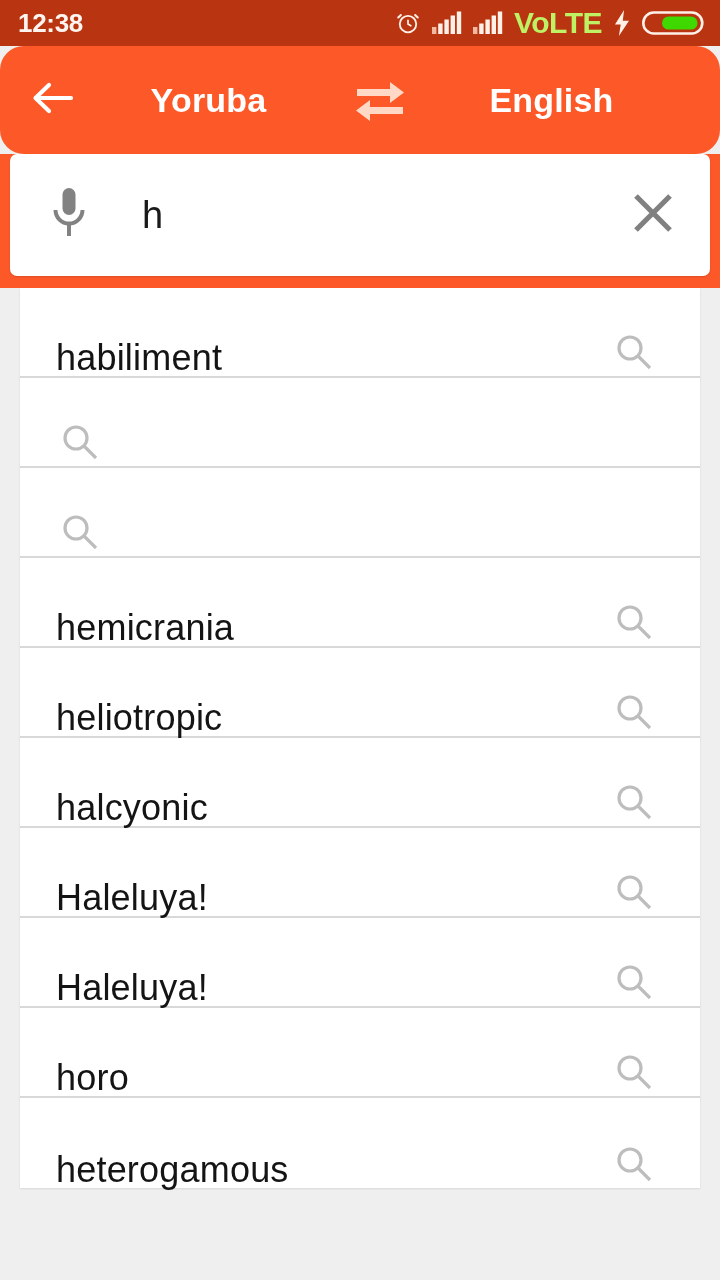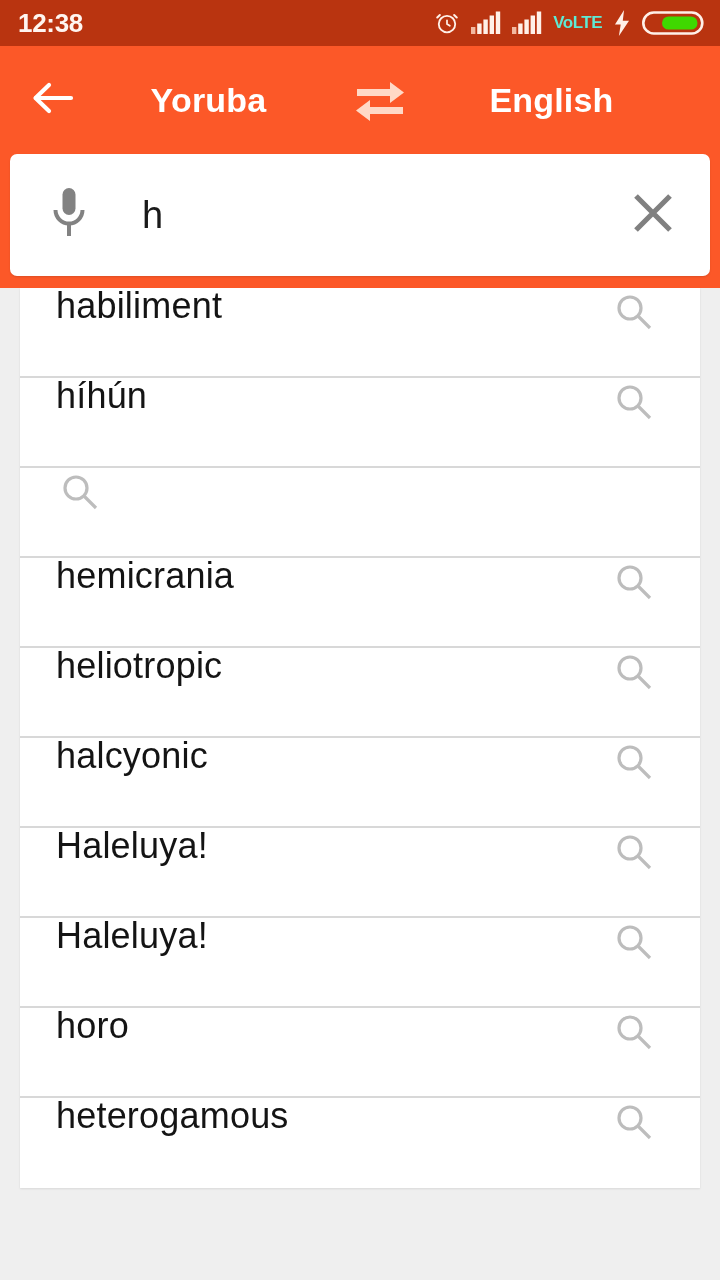--- a/index.html
+++ b/index.html
@@ -21,29 +21,30 @@
   }
   .status-time {
     font-size:26px; font-weight:bold; letter-spacing:-0.3px;
     line-height:1; color:#FFF5F0;
   }
   .status-right {
     margin-left:auto; display:flex; align-items:center; gap:11px;
   }
   .st-ico { display:flex; align-items:center; }
   .volte-text {
-    font-size:17px; font-weight:bold; letter-spacing:-0.5px;
-    color:#5eead4;
+    font-size:30px; font-weight:bold; letter-spacing:-0.5px;
+    color:#bef264;
   }
 
   
   .appbar {
     background:#FC5828; height:108px;
     display:flex; align-items:center;
     padding:0 28px 0 26px;
+    border-radius:24px;
   }
   .back-btn { width:52px; height:52px; display:flex; align-items:center; justify-content:center; flex:0 0 auto; }
   .lang-left {
     flex:1 1 0; text-align:center;
     font-size:34px; font-weight:bold; color:#FFFFFF;
     letter-spacing:0.2px;
     margin-left:-6px;
   }
   .swap-btn { width:70px; height:56px; display:flex; align-items:center; justify-content:center; flex:0 0 auto; }
   .lang-right {
@@ -68,21 +69,21 @@
   }
   .clear-btn { width:62px; height:62px; display:flex; align-items:center; justify-content:center; flex:0 0 auto; }
 
   
   .list-card {
     margin:0 20px 0 20px;
     background:#FFFFFF;
     box-shadow:0 1px 2px rgba(0,0,0,0.10);
   }
   .list-row {
-    height:90px; display:flex; align-items:flex-start;
+    height:90px; display:flex; align-items:flex-end;
     padding:0 42px 0 36px;
     border-bottom:2px solid #D8D8D8;
     background:#FFFFFF;
   }
   .list-row:last-child { border-bottom:none; }
   .row-label {
     font-size:36px; color:#141414; line-height:1;
     letter-spacing:0.2px; flex:1 1 auto;
   }
   .row-search-icon { flex:0 0 auto; width:48px; height:48px; display:flex; align-items:center; justify-content:center; }
@@ -204,21 +205,20 @@
       <div class="row-label">habiliment</div>
       <div class="row-search-icon">
         <svg width="44" height="44" viewBox="0 0 44 44">
           <circle cx="18" cy="18" r="11" fill="none" stroke="#BDBDBD" stroke-width="3.2"></circle>
           <path d="M26.5 26.5 L38 38" stroke="#BDBDBD" stroke-width="3.2" stroke-linecap="butt"></path>
         </svg>
       </div>
     </div>
 
     <div class="list-row">
-      <div class="row-label">híhún</div>
       <div class="row-search-icon">
         <svg width="44" height="44" viewBox="0 0 44 44">
           <circle cx="18" cy="18" r="11" fill="none" stroke="#BDBDBD" stroke-width="3.2"></circle>
           <path d="M26.5 26.5 L38 38" stroke="#BDBDBD" stroke-width="3.2" stroke-linecap="butt"></path>
         </svg>
       </div>
     </div>
 
     <div class="list-row">
       <div class="row-search-icon">

